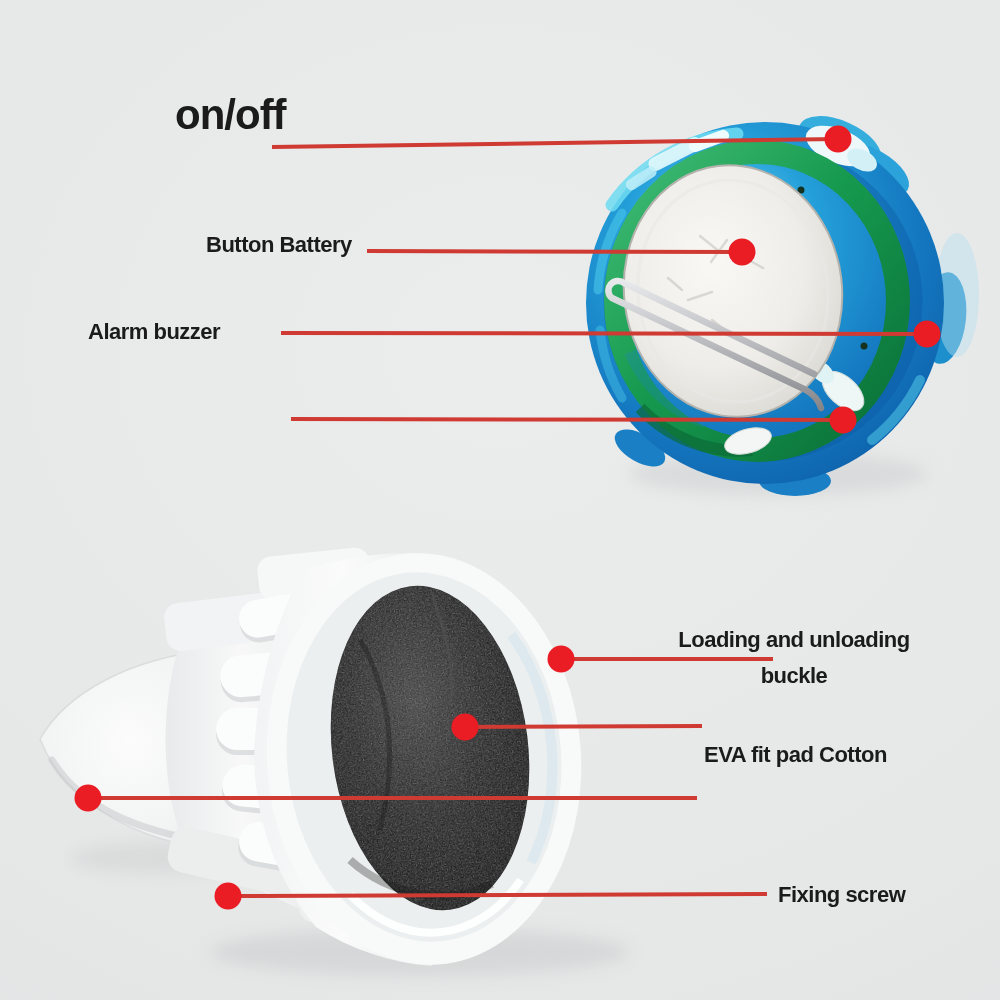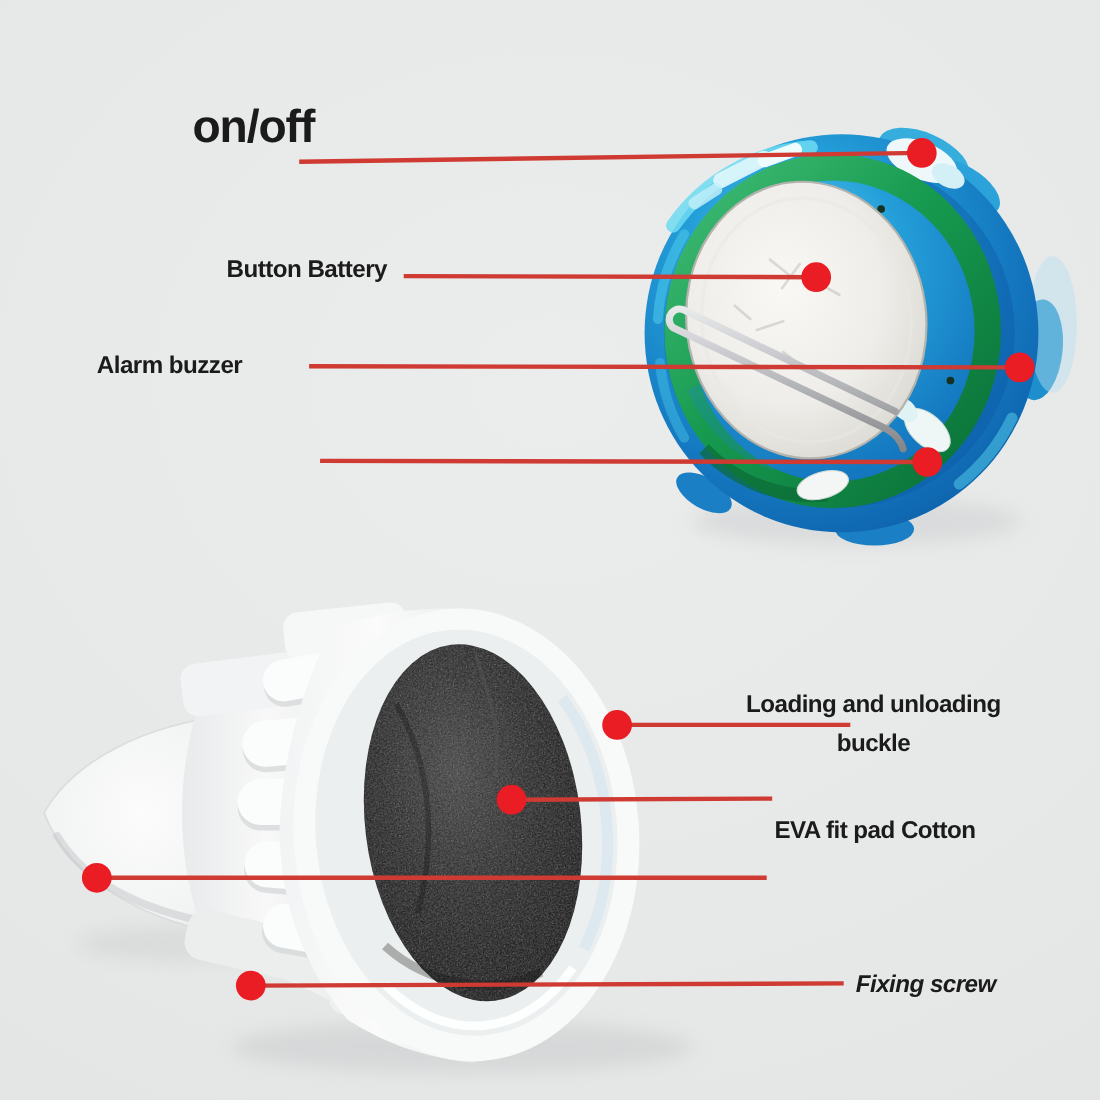--- a/index.html
+++ b/index.html
@@ -183,14 +183,14 @@
       <circle cx="88" cy="798" r="13.5"></circle>
       <circle cx="228" cy="896" r="13.5"></circle>
     </g>
   </svg>
 
   <div class="lbl lbl-onoff" style="left:175px;top:90px;">on/off</div>
   <div class="lbl" style="left:206px;top:228px;">Button Battery</div>
   <div class="lbl" style="left:64px;top:315px;margin-left:24px;">Alarm buzzer</div>
   <div class="lbl lbl-buckle" style="right:61px;top:622px;">Loading and unloading buckle</div>
   <div class="lbl" style="left:704px;top:705px;margin-top:33px;">EVA fit pad Cotton</div>
-  <div class="lbl" style="left:778px;top:878px;font-style:italic;">Fixing screw</div>
+  <div class="lbl" style="left:778px;top:878px;">Fixing screw</div>
 </div>
 
 </body></html>

